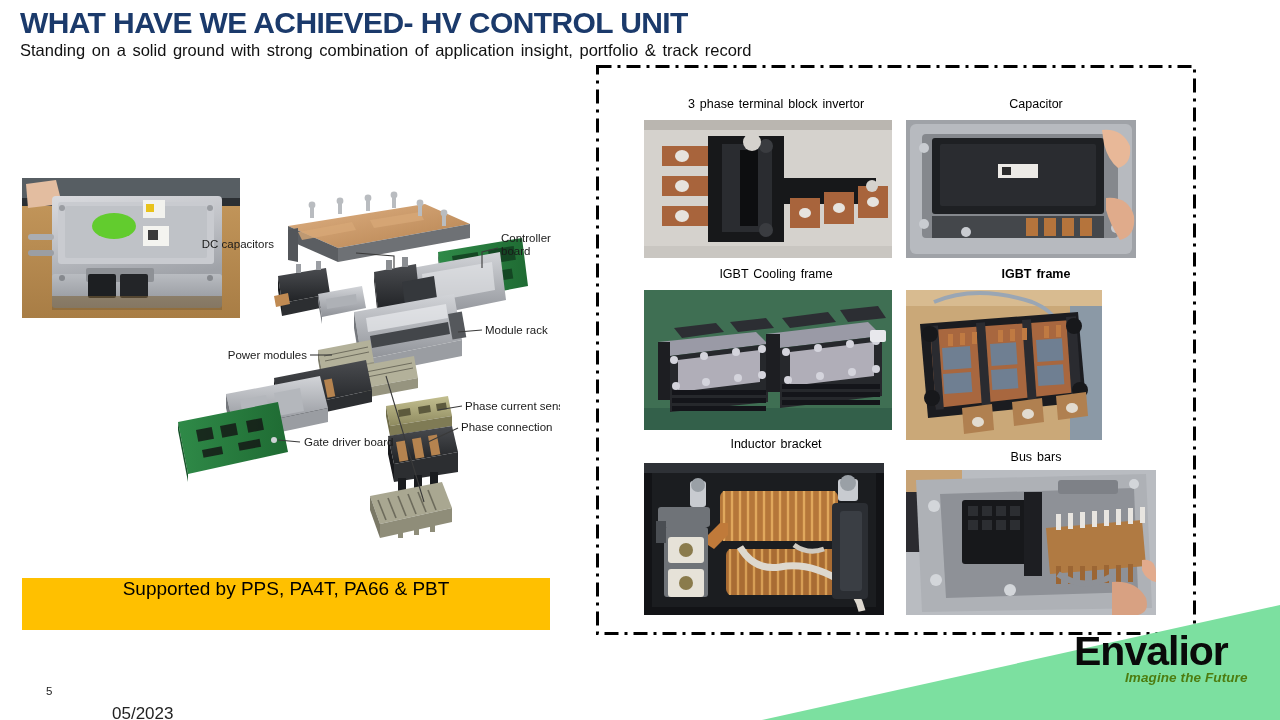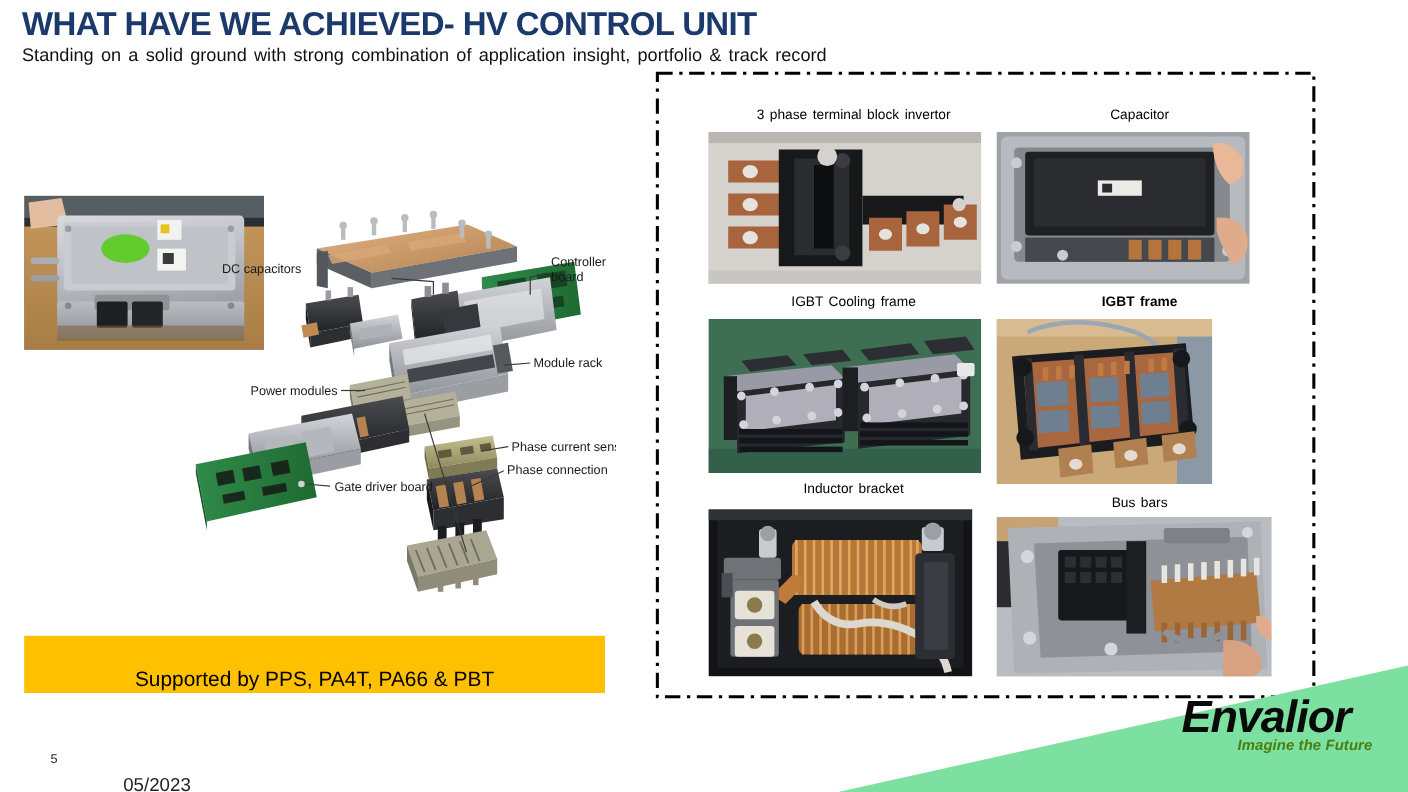--- a/index.html
+++ b/index.html
@@ -64,21 +64,21 @@
 
   
   #supported-box {
     position: absolute;
     left: 22px;
     top: 578px;
     width: 528px;
     height: 52px;
     background: #ffc000;
     display: flex;
-    align-items: flex-end;
+    align-items: flex-start;
     justify-content: center;
   }
   #supported-text {
     font-size: 19px;
     color: #000000;
     font-family: "Liberation Sans", sans-serif;
   }
 
   
   #gallery-panel {
@@ -130,21 +130,20 @@
     left: 0; top: 0;
     width: 1280px; height: 720px;
     pointer-events: none;
   }
   #brand-name {
     position: absolute;
     left: 1074px;
     top: 628px;
     font-size: 41px;
     font-weight: bold;
-    font-style: italic;
     color: #0a0a0a;
     letter-spacing: -1px;
     font-family: "Liberation Sans", sans-serif;
   }
   #brand-tagline {
     position: absolute;
     left: 1125px;
     top: 670px;
     font-size: 13.5px;
     font-weight: bold;

